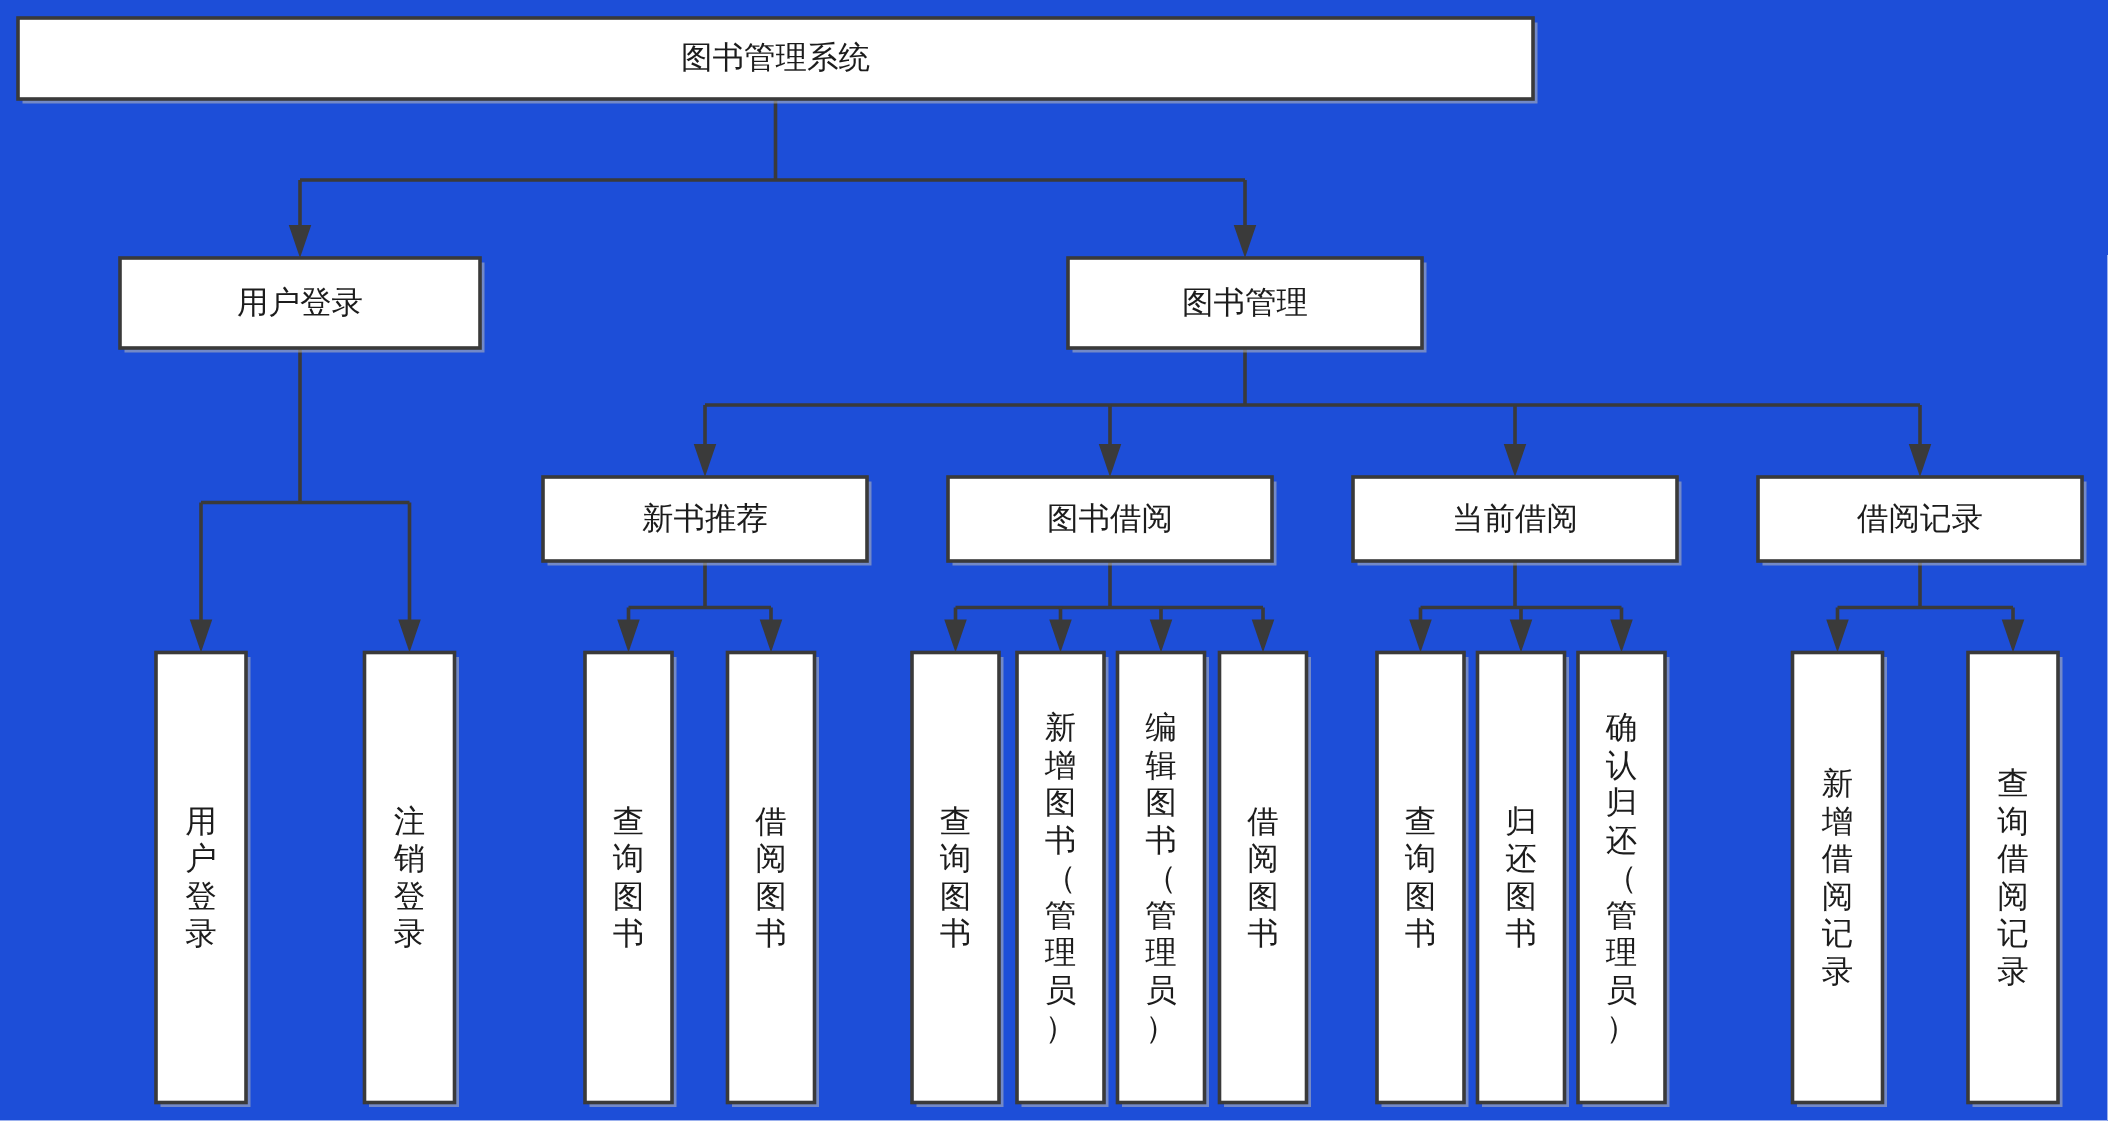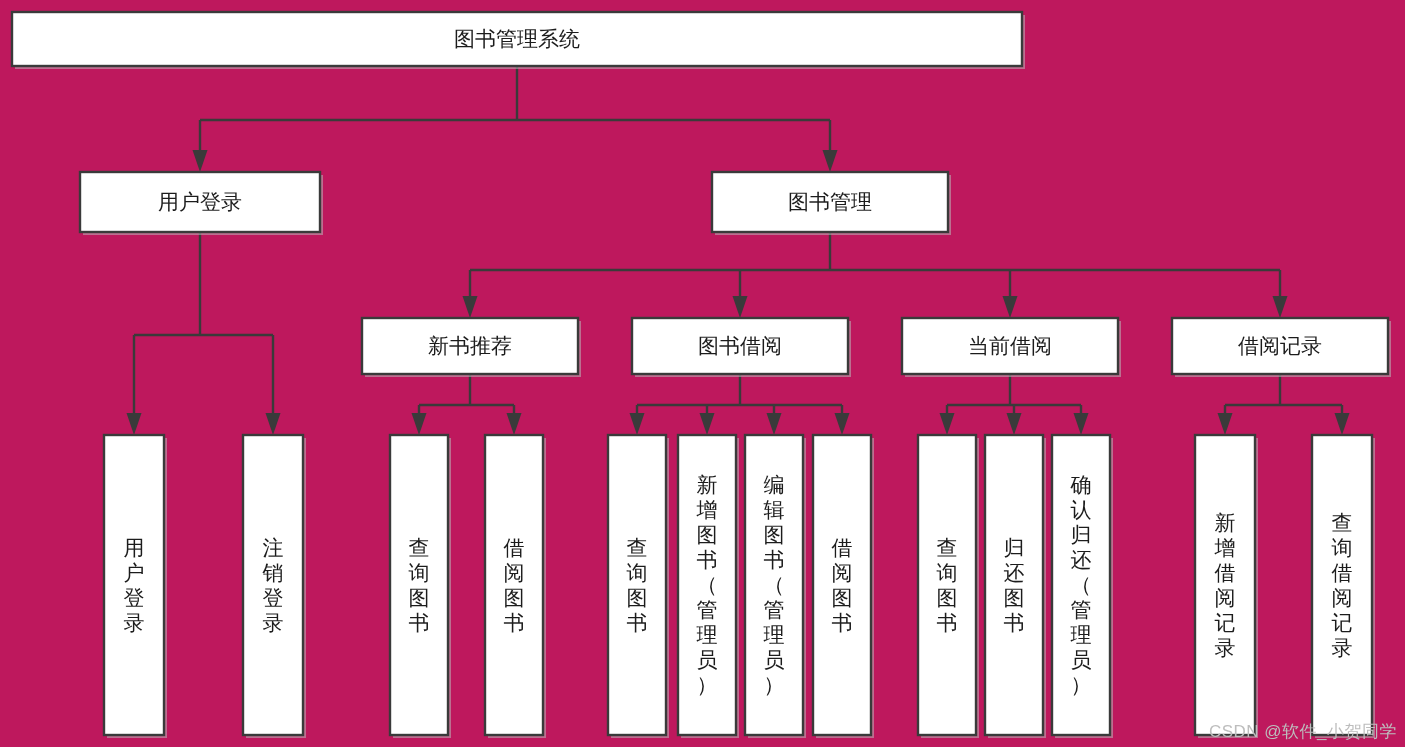--- a/index.html
+++ b/index.html
@@ -10,21 +10,21 @@
   body {
     width: 1405px;
     height: 747px;
     font-family: "Liberation Sans", "DejaVu Sans", sans-serif;
     overflow: hidden;
   }
   #diagram-root {
     position: relative;
     width: 1405px;
     height: 747px;
-    background: #be185d;
+    background: #1d4ed8;
   }
   svg#tree-svg {
     position: absolute;
     left: 0;
     top: 0;
     width: 1405px;
     height: 747px;
     display: block;
   }
   .node-box {
@@ -241,14 +241,13 @@
           <rect x="1195" y="435" width="60" height="300" class="node-box"></rect>
           <text x="1225" class="node-label-v"><tspan x="1225" y="529.5">新</tspan><tspan x="1225" y="554.5">增</tspan><tspan x="1225" y="579.5">借</tspan><tspan x="1225" y="604.5">阅</tspan><tspan x="1225" y="629.5">记</tspan><tspan x="1225" y="654.5">录</tspan></text>
         </g>
         <g>
           <rect x="1315" y="438" width="60" height="300" class="node-box-shadow"></rect>
           <rect x="1312" y="435" width="60" height="300" class="node-box"></rect>
           <text x="1342" class="node-label-v"><tspan x="1342" y="529.5">查</tspan><tspan x="1342" y="554.5">询</tspan><tspan x="1342" y="579.5">借</tspan><tspan x="1342" y="604.5">阅</tspan><tspan x="1342" y="629.5">记</tspan><tspan x="1342" y="654.5">录</tspan></text>
         </g>
       </g>
   </svg>
-  <div class="watermark">CSDN @软件_小贺同学</div>
 </div>
 
 </body></html>

